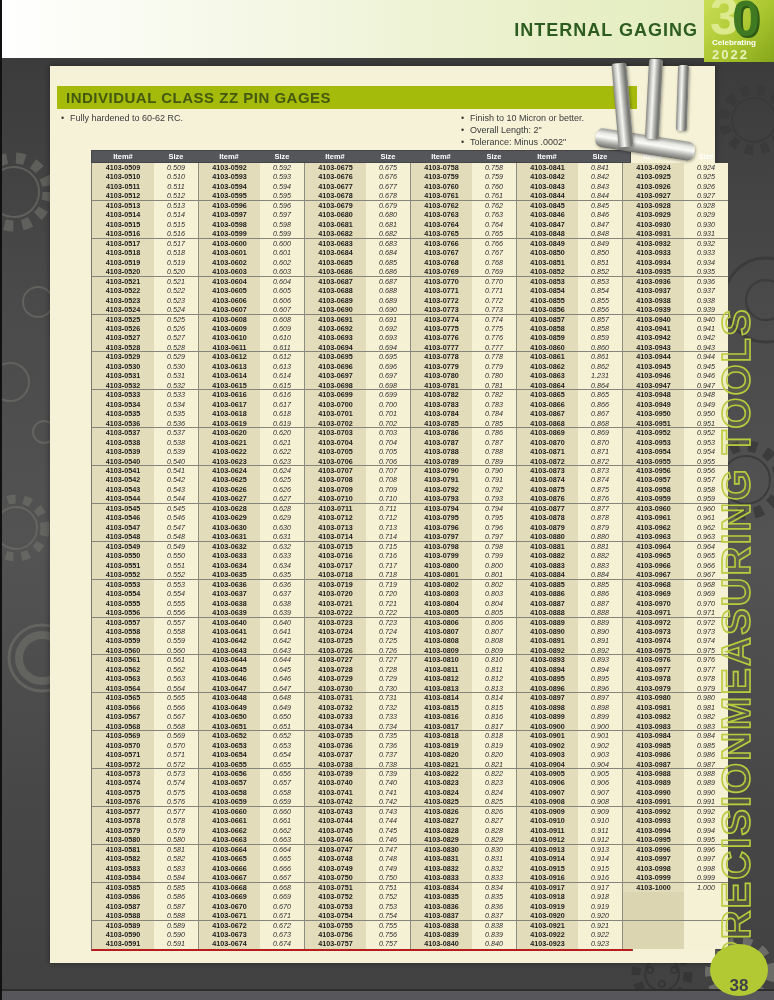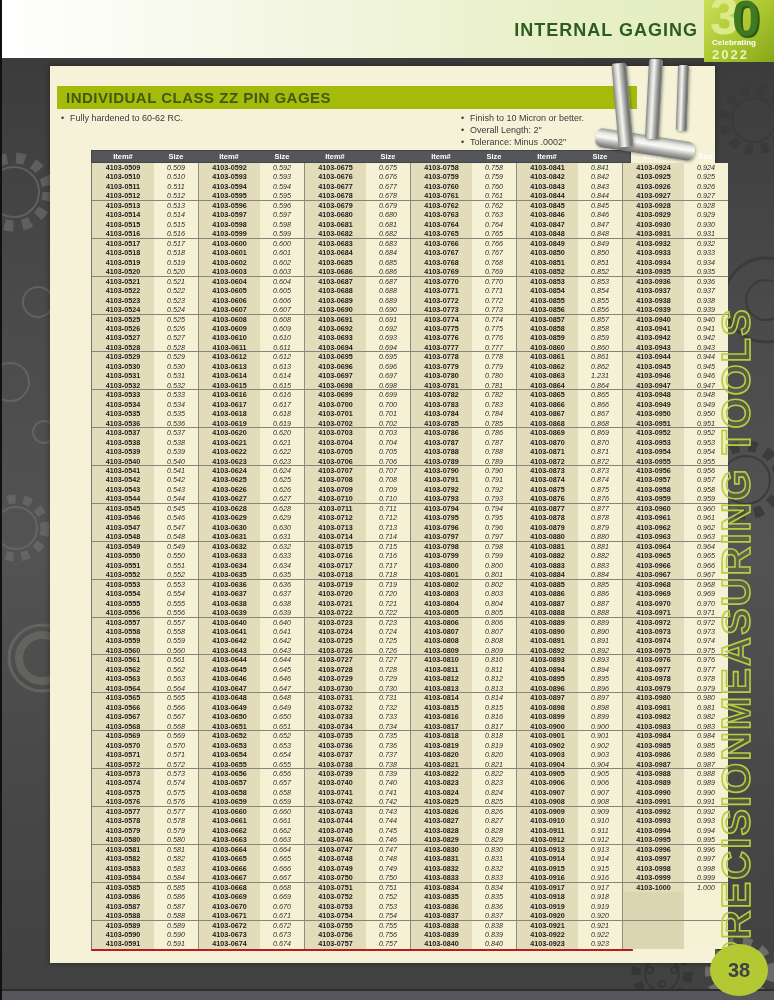--- a/index.html
+++ b/index.html
@@ -91,22 +91,22 @@
     position:absolute;left:712px;top:968px;
     transform:rotate(-90deg);transform-origin:0 0;
     white-space:nowrap;
     font-size:40px;font-weight:bold;letter-spacing:2px;
     color:rgba(185,204,62,0.12);
     -webkit-text-stroke:1.6px #b9cc3e;
   }
   .page-badge{
     position:absolute;left:708px;top:944px;width:58px;height:52px;
     border-radius:50%;background:#b2c933;
-    display:flex;align-items:center;justify-content:center;
-    font-size:20px;font-weight:bold;color:#3e4147;
+    display:flex;align-items:flex-end;justify-content:center;
+    font-size:17px;font-weight:bold;color:#3e4147;
     z-index:6;
   }
   .bottom-band{
     position:absolute;left:0;bottom:0;width:774px;height:9px;
     background:#57575b;border-top:2px solid #2d2d2d;
   }
 </style>
 </head>
 <body>
 

